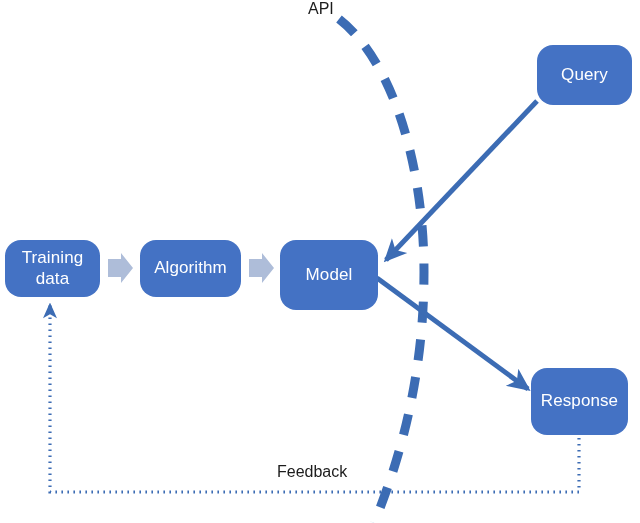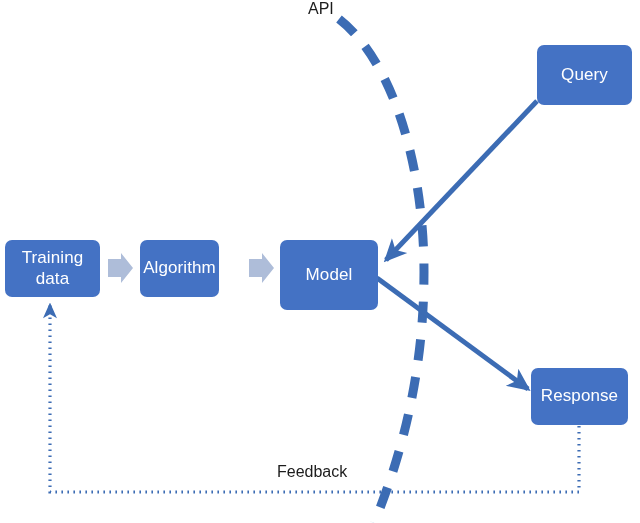--- a/index.html
+++ b/index.html
@@ -21,21 +21,21 @@
   #diagram-svg {
     position: absolute;
     left: 0;
     top: 0;
     width: 640px;
     height: 523px;
   }
   .node-box {
     position: absolute;
     background: #4472C4;
-    border-radius: 7px;
+    border-radius: 16px;
     color: #ffffff;
     display: flex;
     align-items: center;
     justify-content: center;
     text-align: center;
     font-family: "Liberation Sans", sans-serif;
     font-size: 17px;
     line-height: 1.18;
     letter-spacing: 0.1px;
     box-sizing: border-box;
@@ -60,24 +60,24 @@
     left: 306px;
     top: 1px;
     padding: 0 2px;
   }
   #label-feedback {
     left: 272px;
     top: 464px;
     padding: 0 5px;
   }
   #box-training { left: 5px;   top: 240px; width: 95px;  height: 57px; }
-  #box-algorithm{ left: 140px; top: 240px; width: 79px; height: 57px; }
+  #box-algorithm{ left: 140px; top: 240px; width: 101px; height: 57px; }
   #box-model    { left: 280px; top: 240px; width: 98px;  height: 70px; }
   #box-query    { left: 537px; top: 45px;  width: 95px;  height: 60px; }
-  #box-response { left: 531px; top: 368px; width: 97px;  height: 57px; }
+  #box-response { left: 531px; top: 368px; width: 97px;  height: 67px; }
 </style>
 </head>
 <body>
 
 <div id="diagram-root">
 
   <svg id="diagram-svg" viewBox="0 0 640 523">
     <defs>
       <marker id="arrow-solid" viewBox="0 0 10 10" refX="8.6" refY="5" markerWidth="4.6" markerHeight="4.6" orient="auto-start-reverse">
         <path d="M 0 0.4 L 10 5 L 0 9.6 L 2.6 5 Z" fill="#3C6CB4"></path>

